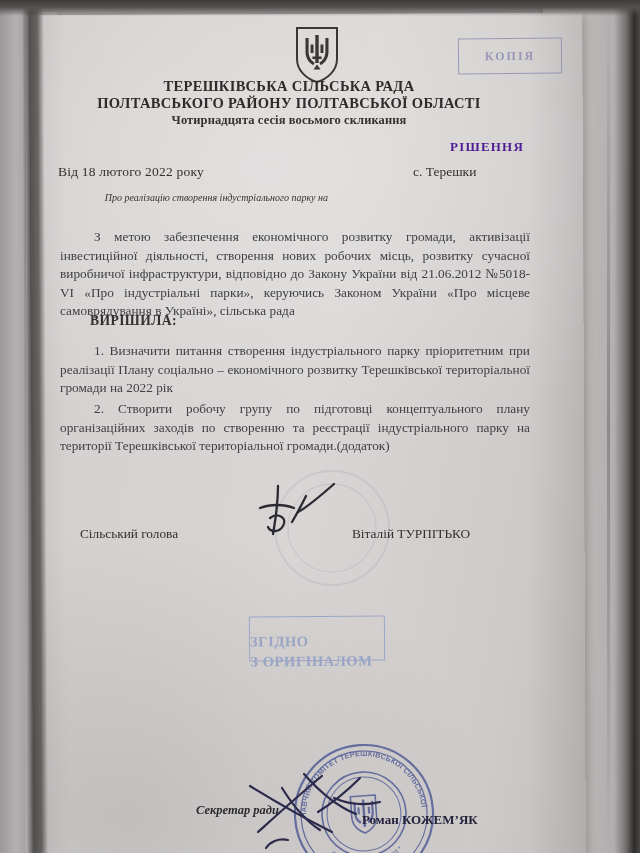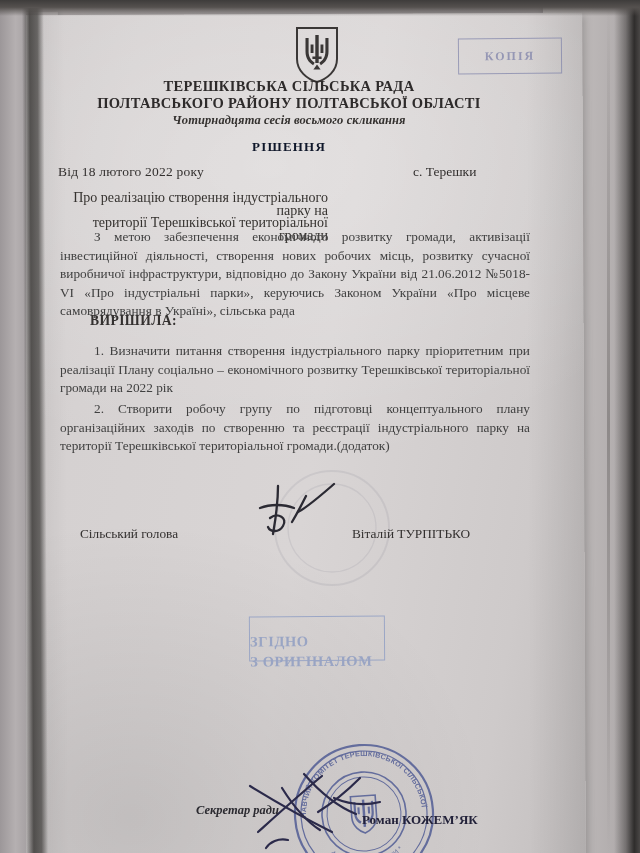--- a/index.html
+++ b/index.html
@@ -97,44 +97,44 @@
     line-height: 17px;
     color: #2e2b2b;
   }
   .session {
     left: 54px; top: 113px; width: 470px;
     text-align: center;
     font-weight: bold;
     font-size: 12.5px;
     letter-spacing: .1px;
     color: #34312f;
-    font-style: italic;
   }
   .decision-word {
     left: 54px; top: 139px; width: 470px;
-    text-align: center;
+    text-align: right;
     font-weight: bold;
     font-size: 13px;
     letter-spacing: 1.2px;
-    color: #0f172a;
+    color: #4c1d95;
   }
   .date-line {
     left: 58px; top: 164px;
     font-size: 13.5px;
     letter-spacing: .2px;
   }
   .place-line {
     left: 413px; top: 164px;
     font-size: 13.5px;
   }
   .subject {
     left: 58px; top: 192px; width: 270px;
-    font-size: 14px;
+    font-size: 10px;
     line-height: 12.5px;
     color: #35322f;
+    font-style: italic;
   }
   .para {
     font-size: 13.3px;
     line-height: 18.6px;
     text-align: justify;
     color: #404040;
   }
   .p-preamble { left: 60px; top: 228px; width: 470px; text-indent: 34px; }
   .resolved {
     left: 90px; top: 313px;
@@ -263,21 +263,20 @@
   </div>
 
   <div class="txt session">Чотирнадцята сесія восьмого скликання</div>
   <div class="txt decision-word">РІШЕННЯ</div>
 
   <div class="txt date-line">Від 18 лютого  2022  року</div>
   <div class="txt place-line">с. Терешки</div>
 
   <div class="txt subject">
     <div>Про  реалізацію створення індустріального парку на</div>
-    <div>території Терешківської  територіальної громади</div>
   </div>
 
   <div class="txt para p-preamble">З метою забезпечення економічного розвитку громади, активізації інвестиційної діяльності, створення нових робочих місць, розвитку сучасної виробничої інфраструктури, відповідно до Закону України від 21.06.2012 №5018-VI «Про індустріальні парки», керуючись Законом України «Про місцеве самоврядування в Україні», сільська рада</div>
   <div class="txt resolved">ВИРІШИЛА:</div>
   <div class="txt para p-item1">1.  Визначити  питання створення індустріального парку пріоритетним при реалізації Плану   соціально – економічного розвитку Терешківської територіальної громади на 2022 рік</div>
   <div class="txt para p-item2">2.  Створити робочу групу по   підготовці концептуального   плану організаційних заходів по створенню  та  реєстрації індустріального парку на території Терешківської територіальної громади.(додаток)</div>
 
   <div class="seal-faint">
     <svg viewBox="0 0 120 120" width="120" height="120">
       <circle cx="60" cy="60" r="57" fill="none" stroke="#5a5a70" stroke-width="2"></circle>

